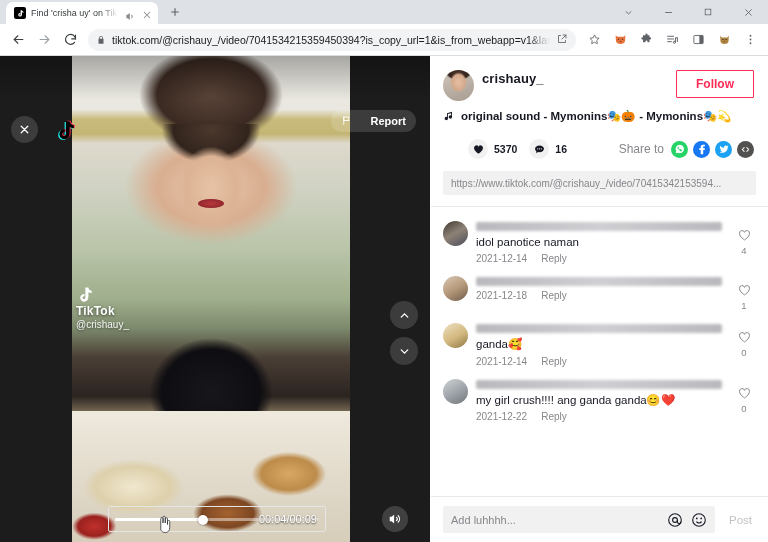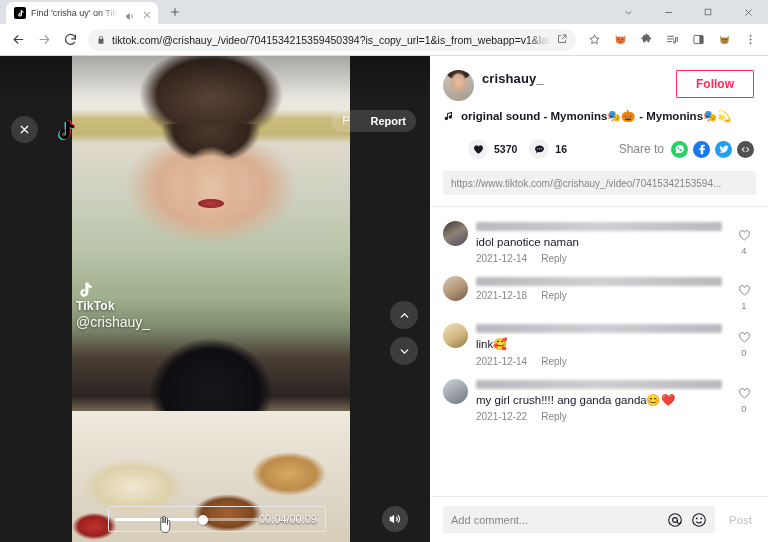--- a/index.html
+++ b/index.html
@@ -141,21 +141,21 @@
     color: #fff; font-size: 11px; font-weight: bold;
   }
 
   .watermark {
     position: absolute; left: 76px; bottom: 212px;
     color: #fff; line-height: 1.15;
     text-shadow: 0 1px 3px rgba(0,0,0,.6);
   }
   .wm-logo { width: 19px; height: 19px; margin-bottom: 1px; }
   .wm-name { font-size: 12px; font-weight: bold; letter-spacing: .2px; }
-  .wm-user { font-size: 14px; opacity: .92; }
+  .wm-user { font-size: 10px; opacity: .92; }
 
   .nav-arrows {
     position: absolute; right: 12px; top: 245px;
     display: flex; flex-direction: column; gap: 8px;
   }
   .nav-arrow {
     width: 28px; height: 28px; border-radius: 50%;
     background: rgba(255,255,255,.14);
     display: flex; align-items: center; justify-content: center;
   }
@@ -618,21 +618,21 @@
                 <path d="M8 13.4S2 9.7 2 5.9A2.9 2.9 0 018 4.2a2.9 2.9 0 016 1.7c0 3.8-6 7.5-6 7.5z"></path>
               </svg>
             <span class="c-like-num">1</span>
           </div>
         </div>
 
         <div class="comment">
           <div class="c-avatar c-av3"></div>
           <div class="c-body">
             <div class="c-user">xxxxxxxxxx</div>
-            <div class="c-text">link🥰</div>
+            <div class="c-text">ganda🥰</div>
             <div class="c-meta">
               <span class="c-date">2021-12-14</span>
               <span class="c-reply">Reply</span>
             </div>
           </div>
           <div class="c-like">
             <svg width="13" height="13" viewBox="0 0 16 16" stroke="#86878b" stroke-width="1.2" fill="none">
                 <path d="M8 13.4S2 9.7 2 5.9A2.9 2.9 0 018 4.2a2.9 2.9 0 016 1.7c0 3.8-6 7.5-6 7.5z"></path>
               </svg>
             <span class="c-like-num">0</span>
@@ -654,21 +654,21 @@
                 <path d="M8 13.4S2 9.7 2 5.9A2.9 2.9 0 018 4.2a2.9 2.9 0 016 1.7c0 3.8-6 7.5-6 7.5z"></path>
               </svg>
             <span class="c-like-num">0</span>
           </div>
         </div>
 
       </div>
 
       <div class="comment-box">
         <div class="cb-input">
-          <span class="cb-placeholder">Add comment...</span>
+          <span class="cb-placeholder">Add luhhhh...</span>
           <span class="cb-ico">
             <svg viewBox="0 0 16 16" stroke="#161823" stroke-width="1.1" fill="none">
                 <circle cx="8" cy="8" r="6.3"></circle>
                 <circle cx="8" cy="8" r="2.4"></circle>
                 <path d="M10.4 8v1.8a1.8 1.8 0 003.6 0"></path>
               </svg>
           </span>
           <span class="cb-ico">
             <svg viewBox="0 0 16 16" stroke="#161823" stroke-width="1.1" fill="none">
                 <circle cx="8" cy="8" r="6.3"></circle>

